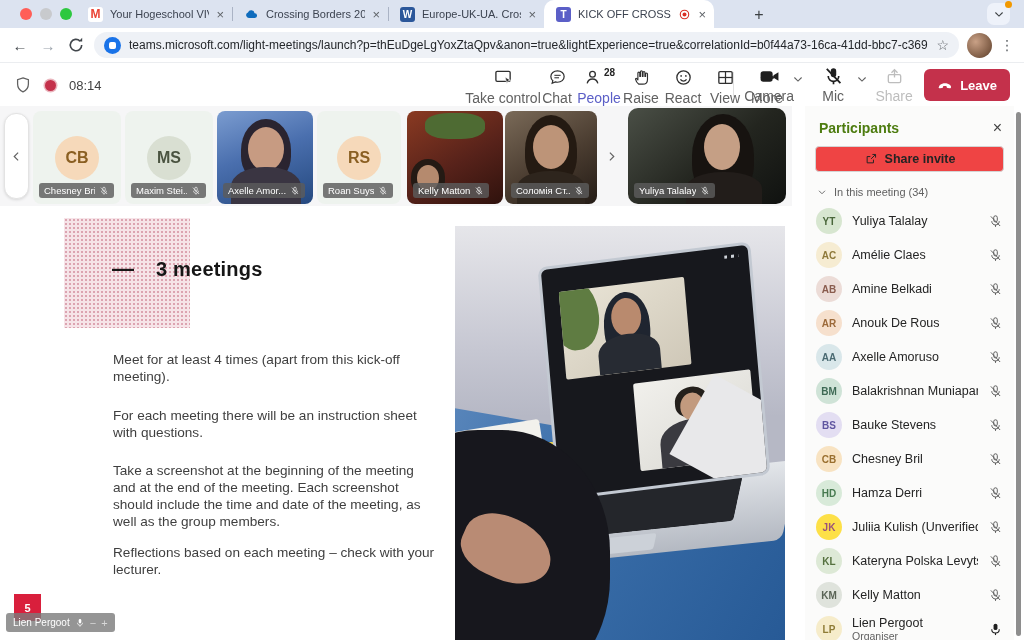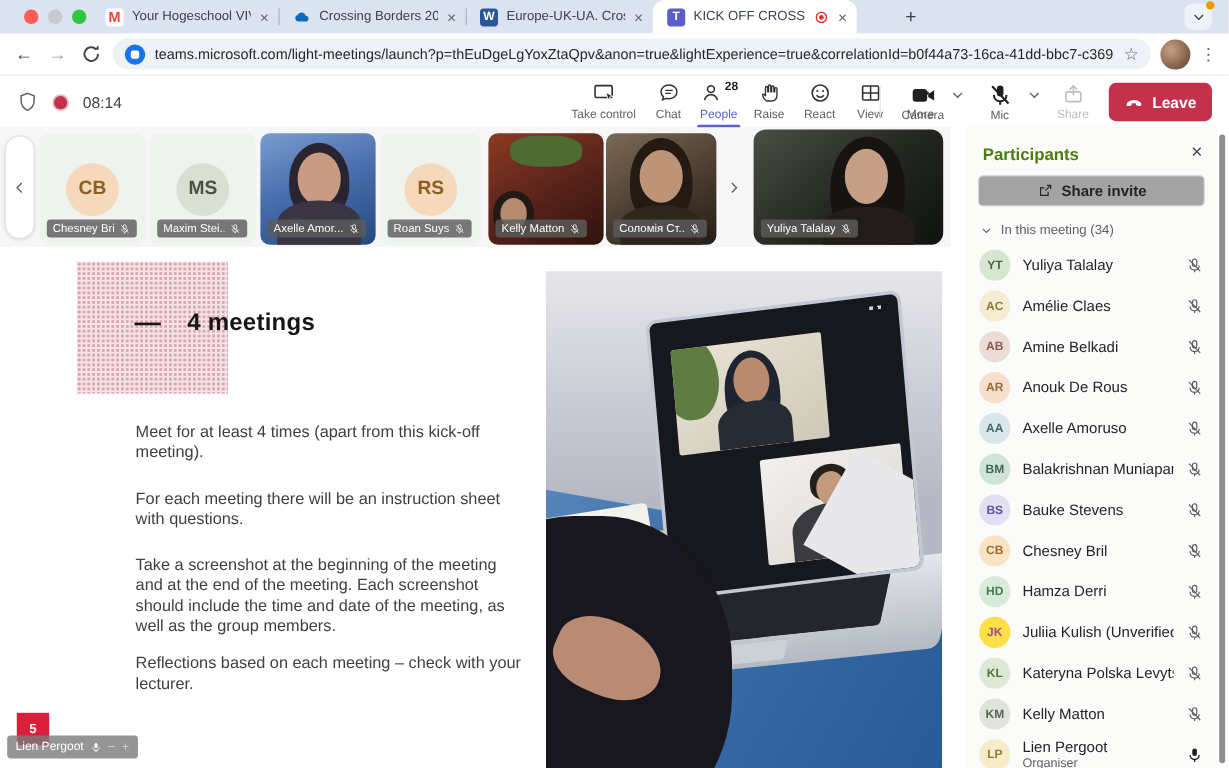--- a/index.html
+++ b/index.html
@@ -42,21 +42,21 @@
   .teamsbar { position:absolute; left:0; top:62px; width:1024px; height:44px; background:#fff; border-top:1px solid #ebedf0; }
   .left-cluster { position:absolute; left:14px; top:0; height:44px; display:flex; align-items:center; gap:13px; }
   .shield { width:18px; height:18px; color:#616161; }
   .recdot { width:11px; height:11px; border-radius:50%; background:#c4314b; box-shadow:0 0 0 1.5px #eab6be; }
   .timer { font-size:13px; color:#424242; }
   .center-cluster { position:absolute; left:470px; top:5px; display:flex; }
   .tb-item { display:flex; flex-direction:column; align-items:center; width:42px; color:#424242; }
   .tb-item.wide { width:66px; }
   .tb-item .ic { height:20px; display:flex; align-items:flex-start; }
   .tb-item .ic svg { width:19px; height:19px; color:#2f2f2f; }
-  .tb-label { font-size:10px; color:#616161; margin-top:2px; white-space:nowrap; }
+  .tb-label { font-size:14px; color:#616161; margin-top:2px; white-space:nowrap; }
   .tb-item.active .tb-label { color:#5b5fc7; }
   .tb-item.active::after { content:""; width:36px; height:3px; border-radius:2px; background:#5b5fc7; margin-top:3px; }
   .badge { font-size:10px; font-weight:bold; color:#242424; margin:-1px 0 0 2px; }
   .right-cluster { position:absolute; right:14px; top:0; height:44px; display:flex; align-items:center; }
   .vdiv { width:1px; height:26px; background:#e1e1e1; margin-right:12px; }
   .av-col { display:flex; flex-direction:column; align-items:center; width:46px; }
   .av-col svg { width:21px; height:21px; color:#1f1f1f; }
   .av-col .tb-label { margin-top:1px;text-align:center; }
   .chev-sm { width:12px; height:12px; color:#616161; margin:0 6px 12px 0; }
   .share-col { display:flex; flex-direction:column; align-items:center; width:40px; margin-right:10px; }
@@ -122,21 +122,21 @@
     background-blend-mode:darken; background-color:#24262b; }
   .ph-trackpad { position:absolute; left:104px; top:58px; width:96px; height:16px; background:#ccd1d8; border-radius:3px; }
   .ph-sleeve { position:absolute; left:-85px; bottom:-60px; width:240px; height:270px; background:#17171d; border-radius:45%; }
   .ph-hand { position:absolute; left:6px; top:292px; width:92px; height:62px; background:#b98b74; border-radius:50% 60% 55% 45%; transform:rotate(24deg); }
 
   
   .panel { position:absolute; left:805px; top:106px; width:209px; height:534px; background:#fbfbfa; }
   .panel-head { display:flex; align-items:center; justify-content:space-between; padding:14px 12px 8px 14px; }
   .panel-title { font-size:14px; font-weight:bold; color:#4d7c0f; }
   .panel-close { font-size:16px; color:#424242; line-height:1; }
-  .share-btn { margin:2px 10px 10px; height:26px; border:1px solid #d4d4d4; border-radius:4px; background:#a3a3a3; display:flex; align-items:center; justify-content:center; gap:7px; font-size:12.5px; font-weight:bold; color:#242424; }
+  .share-btn { margin:2px 10px 10px; height:26px; border:1px solid #d4d4d4; border-radius:4px; background:#ef4444; display:flex; align-items:center; justify-content:center; gap:7px; font-size:12.5px; font-weight:bold; color:#242424; }
   .share-btn svg { width:14px; height:14px; color:#242424; }
   .section-row { display:flex; align-items:center; gap:7px; padding:4px 12px 6px 12px; color:#616161; font-size:11px; }
   .section-row svg { width:10px; height:10px; }
   .p-row { height:34px; padding:0 11px; display:flex; align-items:center; gap:10px; }
   .p-avatar { width:26px; height:26px; border-radius:50%; display:flex; align-items:center; justify-content:center; font-size:10px; font-weight:bold; flex:0 0 auto; }
   .p-texts { flex:1; min-width:0; line-height:1.15; }
   .p-name { font-size:12.5px; color:#242424; white-space:nowrap; overflow:hidden; }
   .p-role { font-size:10.5px; color:#616161; }
   .p-role:empty { display:none; }
   .p-mic { width:15px; height:15px; color:#5c5c5c; flex:0 0 auto; }
@@ -490,21 +490,21 @@
           <use href="#i-micoff"></use>
         </svg>
       </div>
   </div>
 </div>
 
 <div class="stage">
   <div class="pink-block"></div>
   <div class="slide-title-row">
     <span class="slide-dash">—</span>
-    <span class="slide-title">4 meetings</span>
+    <span class="slide-title">3 meetings</span>
   </div>
   <p class="slide-p p1">Meet for at least 4 times (apart from this kick-off meeting).</p>
   <p class="slide-p p2">For each meeting there will be an instruction sheet with questions.</p>
   <p class="slide-p p3">Take a screenshot at the beginning of the meeting and at the end of the meeting. Each screenshot should include the time and date of the meeting, as well as the group members.</p>
   <p class="slide-p p4">Reflections based on each meeting – check with your lecturer.</p>
 
   <div class="photo">
     <div class="ph-desk"></div>
     <div class="ph-paper"></div>
     <div class="ph-notebook"></div>

